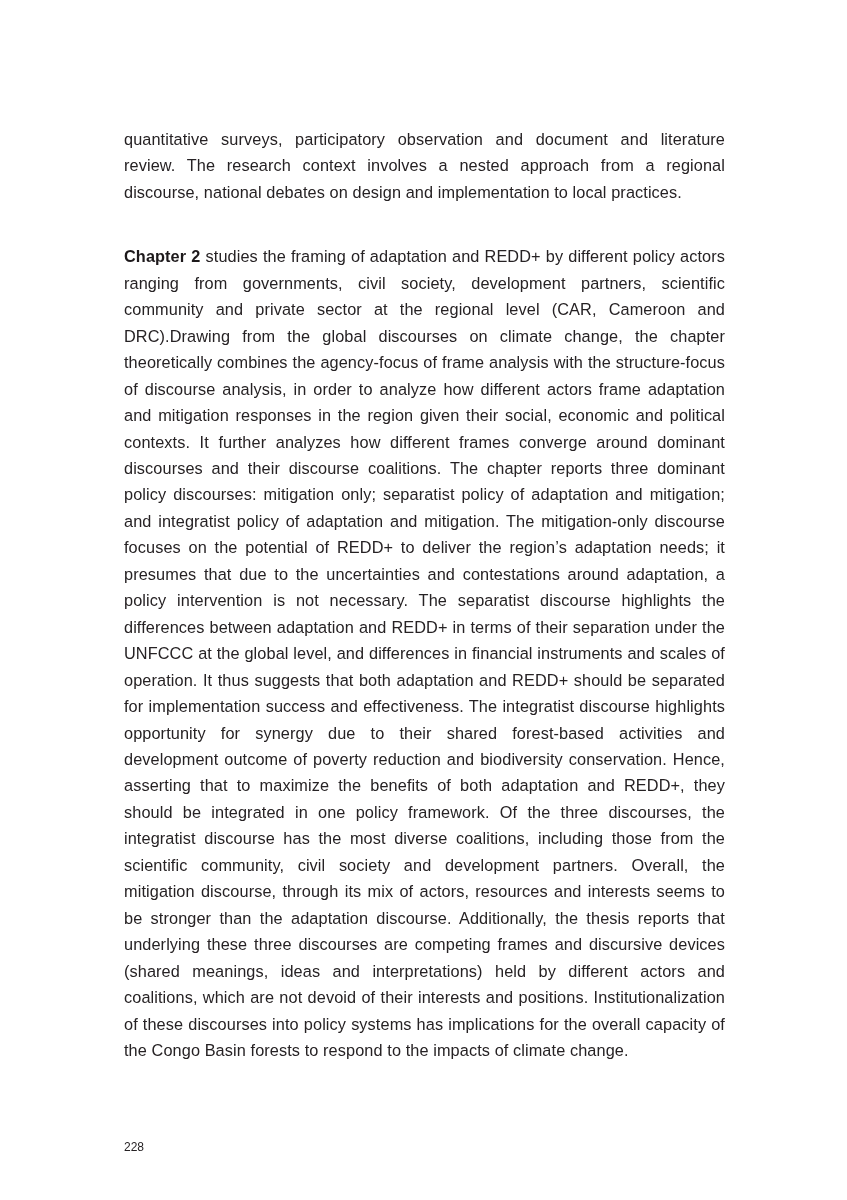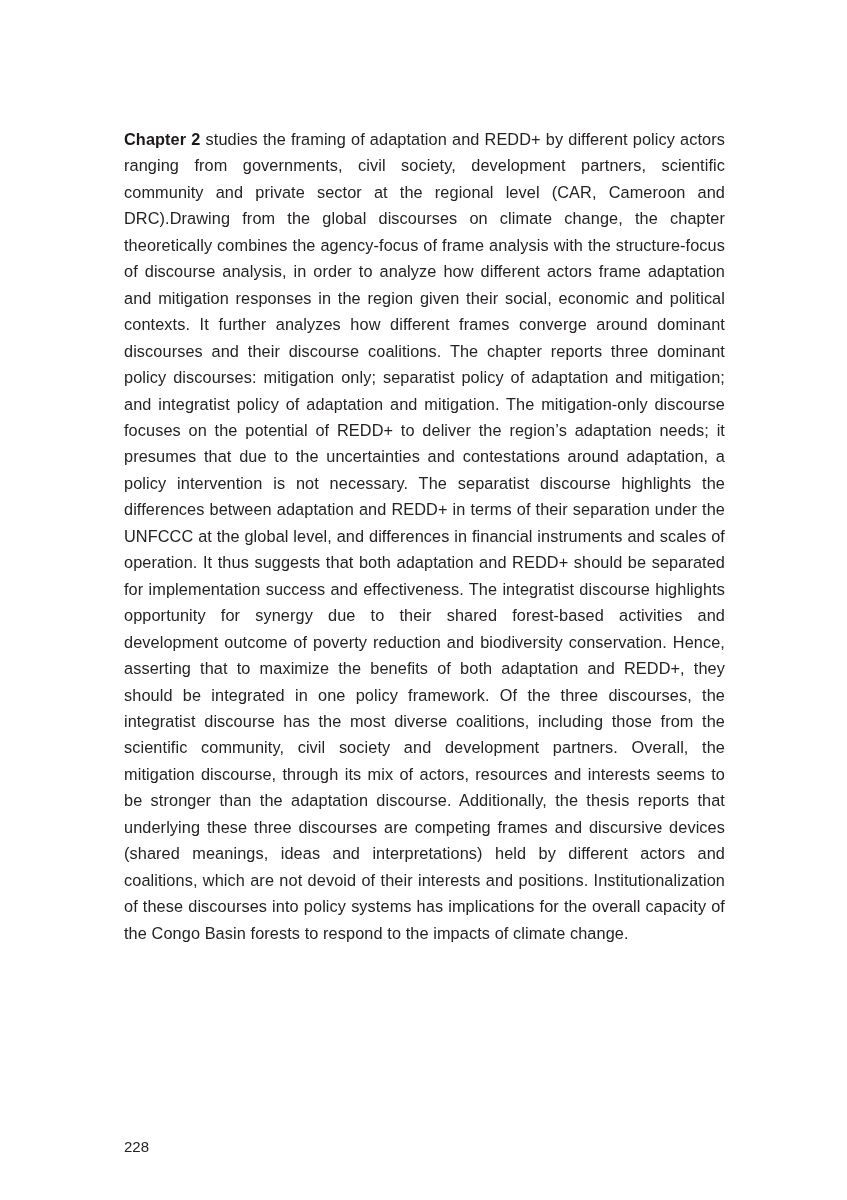--- a/index.html
+++ b/index.html
@@ -36,32 +36,33 @@
   }
   .text-block strong {
     font-weight: bold;
     color: #1d191b;
   }
   .page-number {
     position: absolute;
     left: 124px;
     top: 1134px;
     color: #262224;
-    font-size: 15px;
+    font-size: 12px;
     line-height: 26px;
     text-align: left;
   }
 </style>
 </head>
 <body>
 
 <div class="page">
 
   <div class="text-block">
 
+    <p><span>quantitative surveys, participatory observation and document and literature review. The research context involves a nested approach from a regional discourse, national debates on design and implementation to local practices.</span></p>
 
     <p><strong>Chapter 2</strong><span> studies the framing of adaptation and REDD+ by different policy actors ranging from governments, civil society, development partners, scientific community and private sector at the regional level (CAR, Cameroon and DRC).Drawing from the global discourses on climate change, the chapter theoretically combines the agency-focus of frame analysis with the structure-focus of discourse analysis, in order to analyze how different actors frame adaptation and mitigation responses in the region given their social, economic and political contexts. It further analyzes how different frames converge around dominant discourses and their discourse coalitions. The chapter reports three dominant policy discourses: mitigation only; separatist policy of adaptation and mitigation; and integratist policy of adaptation and mitigation. The mitigation-only discourse focuses on the potential of REDD+ to deliver the region’s adaptation needs; it presumes that due to the uncertainties and contestations around adaptation, a policy intervention is not necessary. The separatist discourse highlights the differences between adaptation and REDD+ in terms of their separation under the UNFCCC at the global level, and differences in financial instruments and scales of operation. It thus suggests that both adaptation and REDD+ should be separated for implementation success and effectiveness. The integratist discourse highlights opportunity for synergy due to their shared forest-based activities and development outcome of poverty reduction and biodiversity conservation. Hence, asserting that to maximize the benefits of both adaptation and REDD+, they should be integrated in one policy framework. Of the three discourses, the integratist discourse has the most diverse coalitions, including those from the scientific community, civil society and development partners. Overall, the mitigation discourse, through its mix of actors, resources and interests seems to be stronger than the adaptation discourse. Additionally, the thesis reports that underlying these three discourses are competing frames and discursive devices (shared meanings, ideas and interpretations) held by different actors and coalitions, which are not devoid of their interests and positions. Institutionalization of these discourses into policy systems has implications for the overall capacity of the Congo Basin forests to respond to the impacts of climate change.</span></p>
 
   </div>
 
   <div class="page-number">228</div>
 
 </div>
 
 </body></html>

